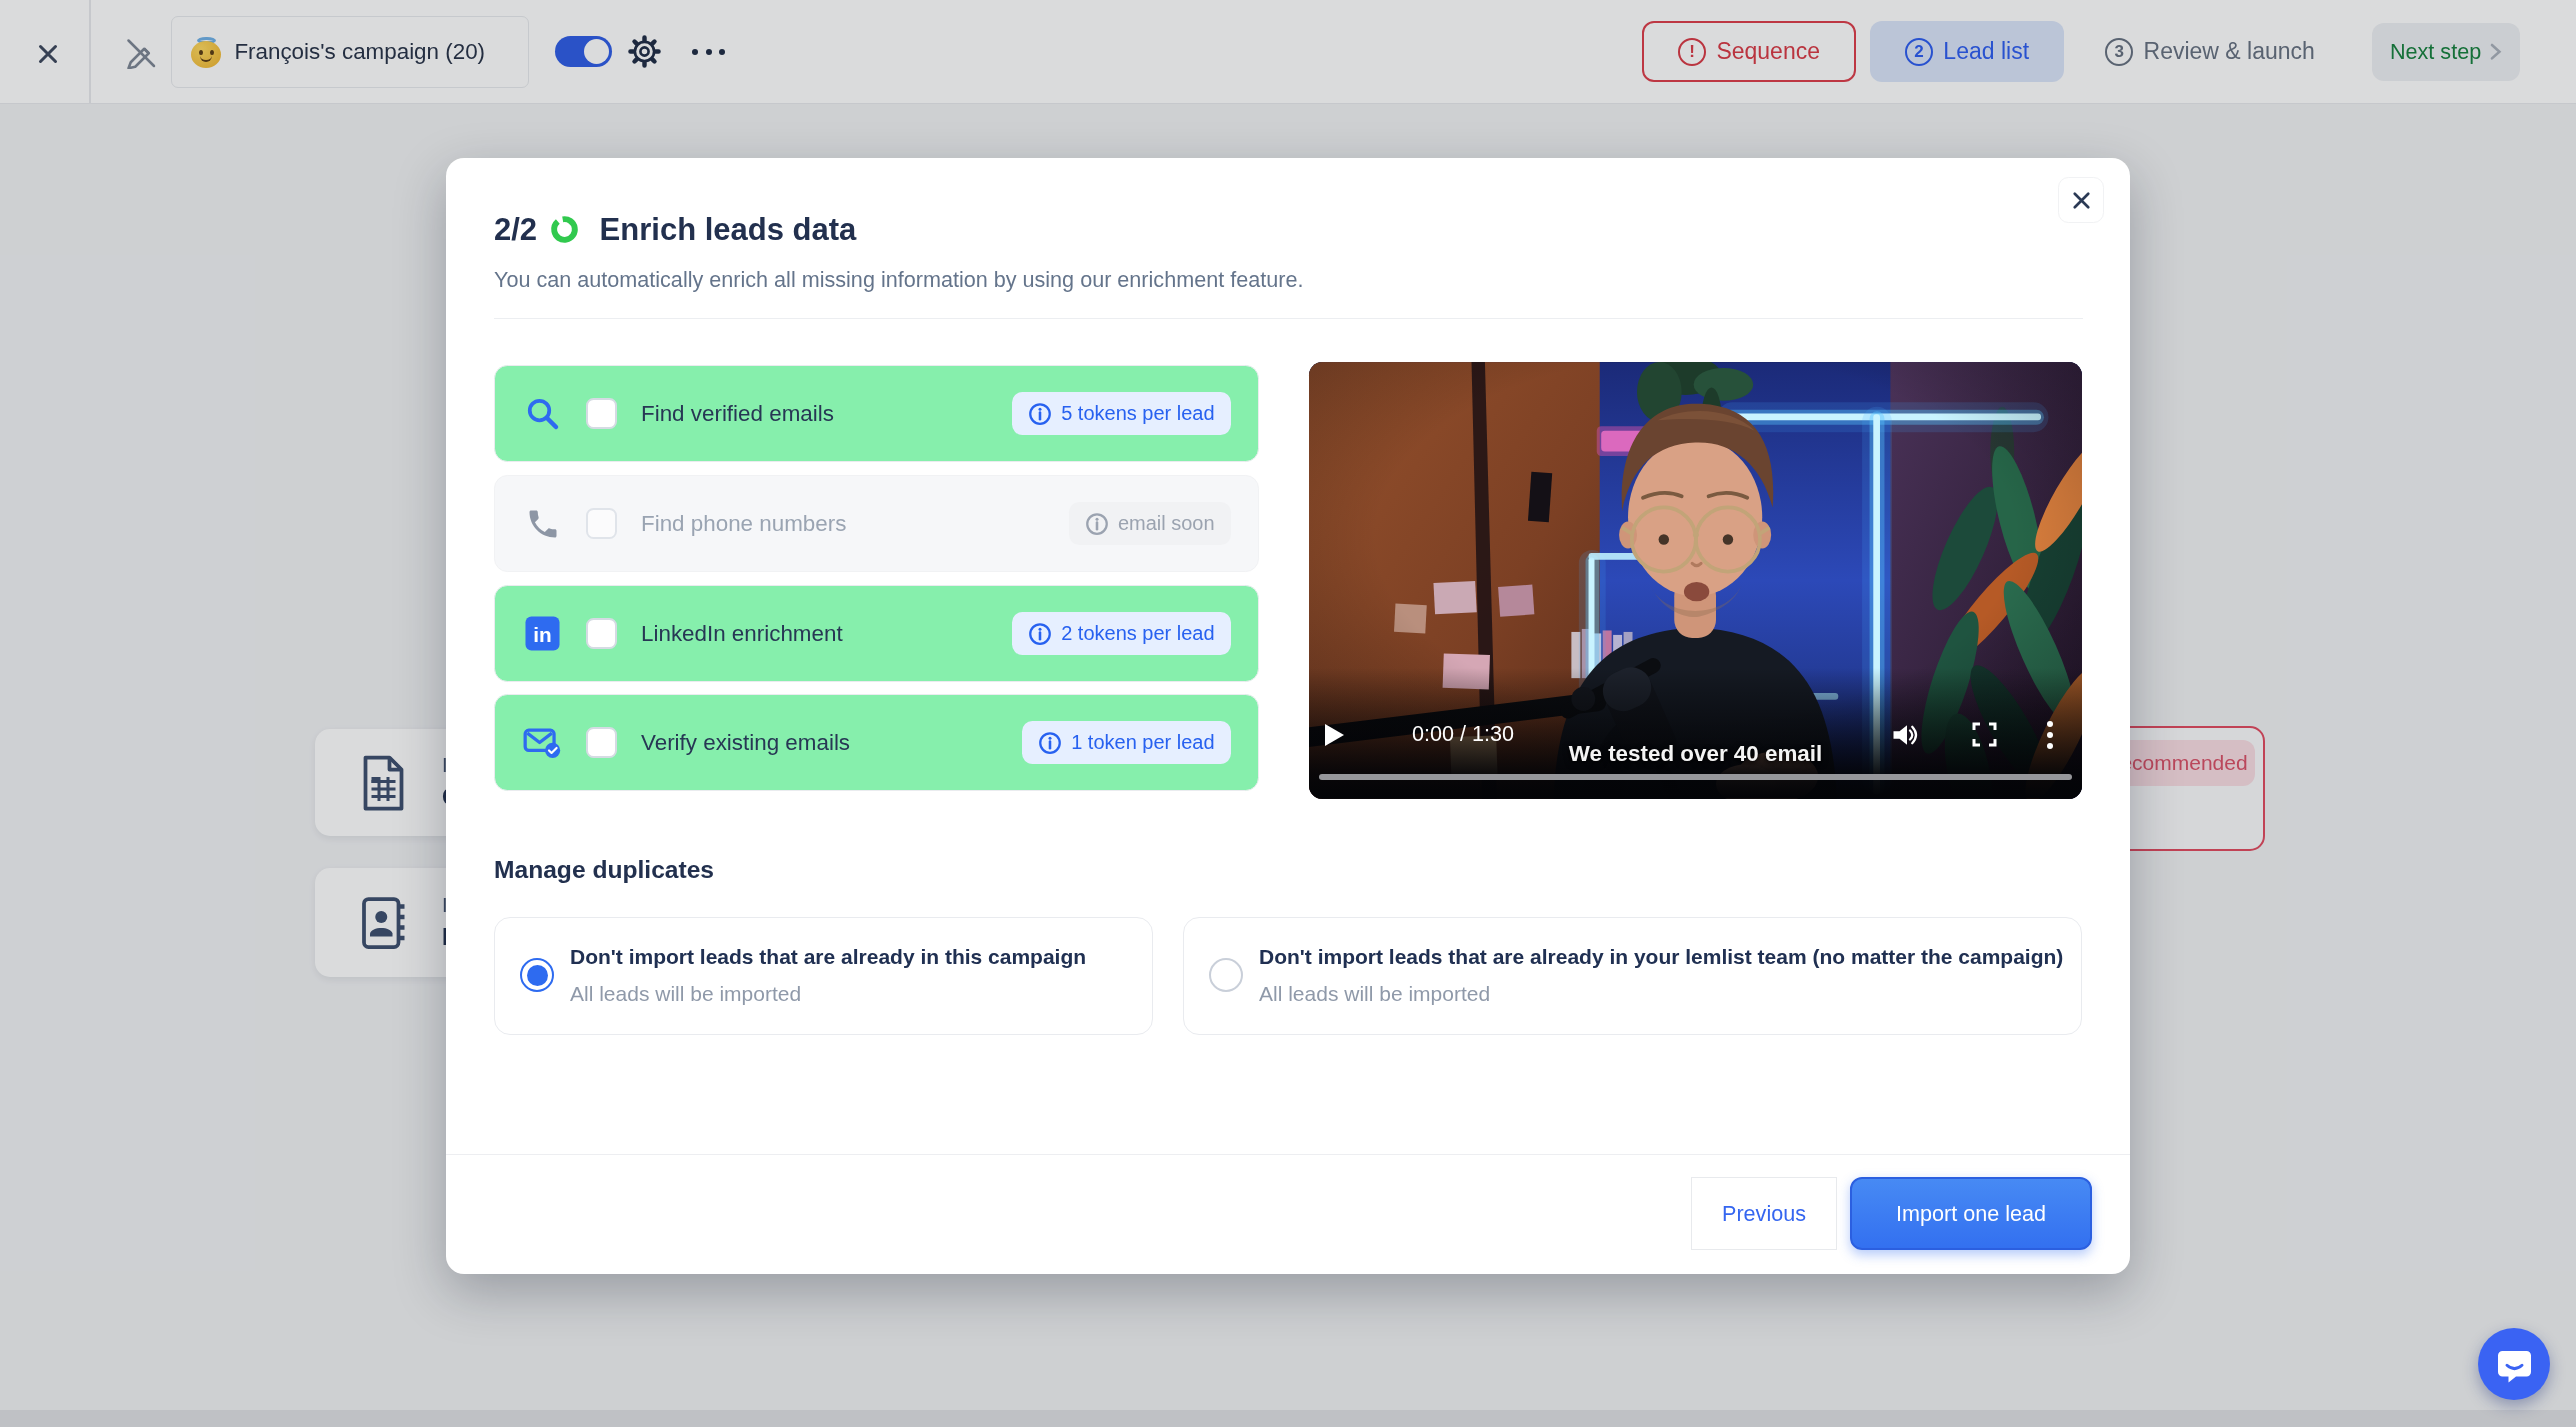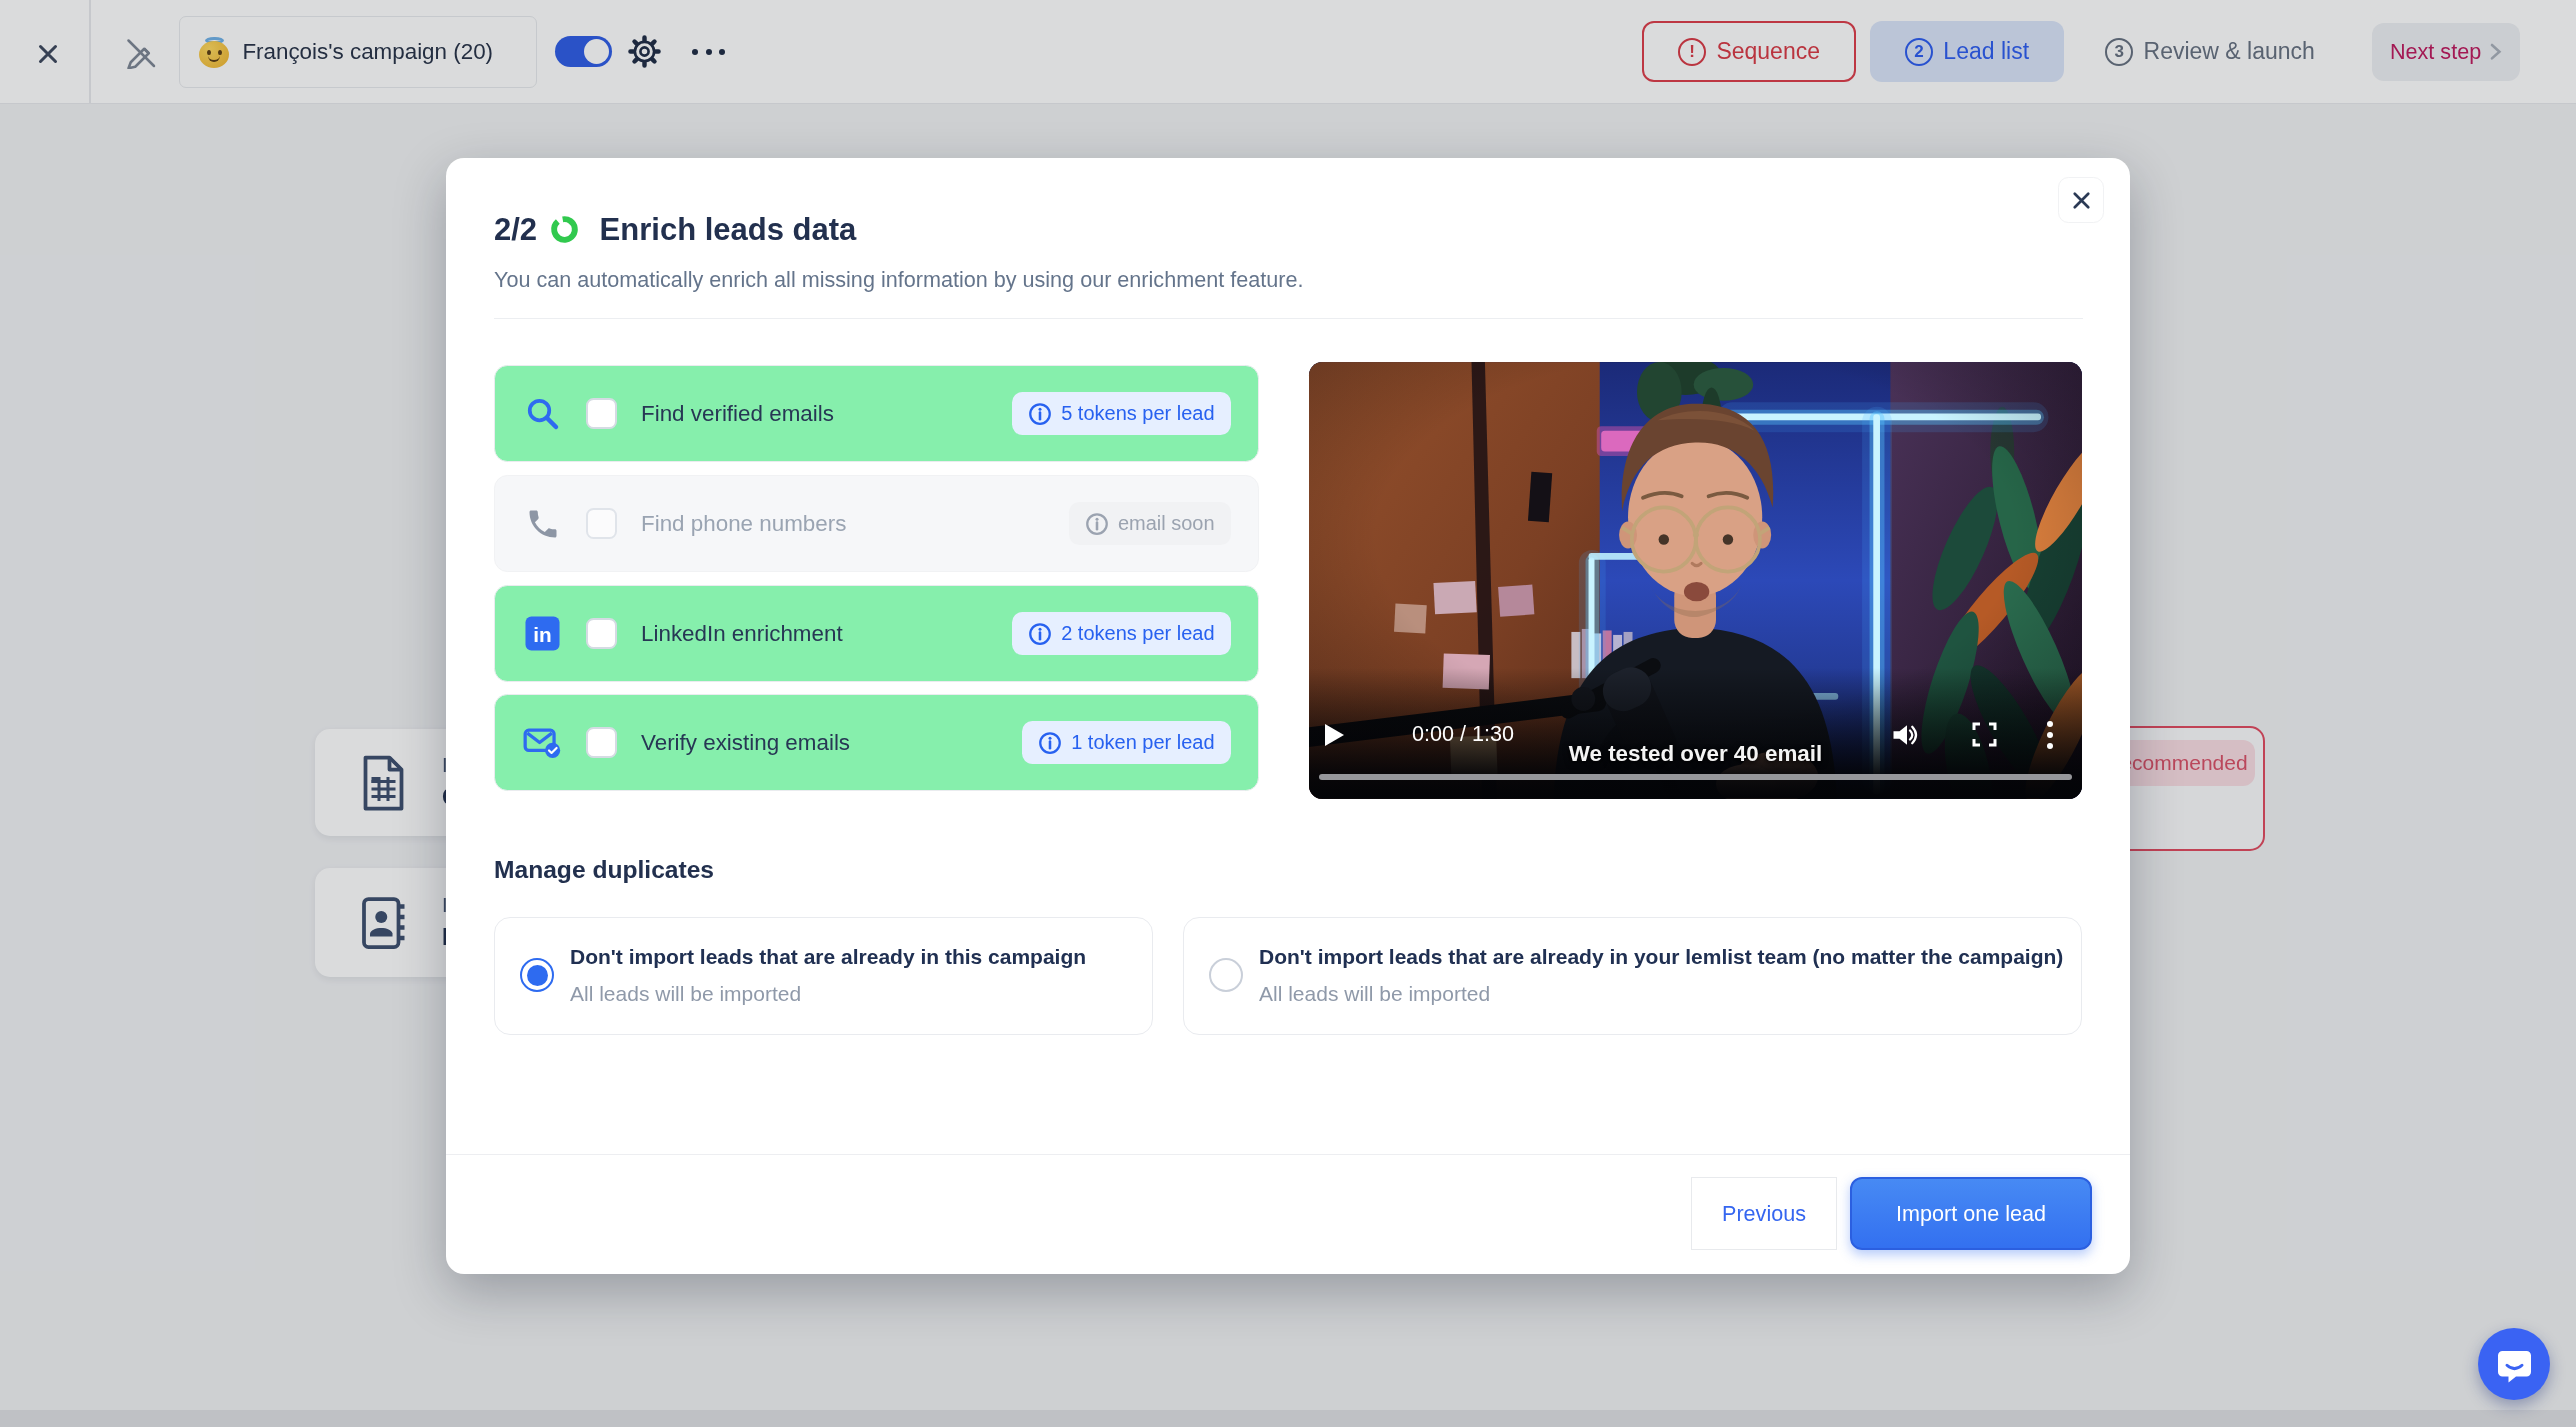--- a/index.html
+++ b/index.html
@@ -6,39 +6,39 @@
   html,body { width:2576px; height:1427px; overflow:hidden; }
   body { font-family:"Liberation Sans", sans-serif; background:#f1f2f4; position:relative; }
   .abs { position:absolute; }
 
   
   .app { position:absolute; inset:0; background:#f1f2f4; }
   .topbar { position:absolute; left:0; top:0; width:2576px; height:104px; background:#ffffff; border-bottom:1.5px solid #e7e9ec; }
   .tb-close { left:33px; top:39px; width:30px; height:30px; color:#3c475c; cursor:pointer; }
   .tb-divider { left:89px; top:0; width:1.5px; height:104px; background:#e7e9ec; }
   .tb-edit { left:124px; top:36px; width:33px; height:33px; }
-  .campaign-pill { left:179px; top:16.4px; width:358px; height:72px; border:1.5px solid #e8eaed; border-radius:7px; background:#fff; display:flex; align-items:center; padding:0 19.4px; gap:12px; }
+  .campaign-pill { left:171px; top:16.4px; width:358px; height:72px; border:1.5px solid #e8eaed; border-radius:7px; background:#fff; display:flex; align-items:center; padding:0 19.4px; gap:12px; }
   .campaign-name { font-size:22.4px; color:#273247; white-space:nowrap; }
   .emoji-face { width:31px; height:31px; position:relative; flex:0 0 auto; }
   .emoji-face .face { position:absolute; left:0; top:4.5px; width:30px; height:27px; border-radius:50%; background:radial-gradient(circle at 35% 30%, #ffd95e, #efb32c); }
   .emoji-face .halo { position:absolute; left:5.2px; top:0px; width:19.4px; height:7.5px; border-radius:50%; border:3px solid #6fb1e8; }
   .emoji-face .eye { position:absolute; top:13.4px; width:3.7px; height:5.2px; border-radius:50%; background:#5a3c12; }
   .emoji-face .smile { position:absolute; left:9px; top:19.4px; width:12px; height:6px; border-bottom:2.2px solid #5a3c12; border-radius:0 0 9px 9px; }
   .toggle { left:555px; top:36px; width:57px; height:31px; border-radius:16.4px; background:#2e5ce6; cursor:pointer; }
   .toggle .knob { position:absolute; right:3px; top:3px; width:25px; height:25px; border-radius:50%; background:#fff; }
   .tb-gear { left:626px; top:33px; width:37px; height:37px; cursor:pointer; }
   .tb-dots { left:692px; top:46px; width:48px; height:12px; display:flex; gap:7.5px; align-items:center; cursor:pointer; }
   .tb-dots i { width:6px; height:6px; border-radius:50%; background:#1e2b45; }
 
   .step-btn { top:21px; height:61px; border-radius:12px; display:flex; align-items:center; justify-content:center; gap:10.4px; font-size:23px; font-weight:500; cursor:pointer; }
   .step-circle { width:28px; height:28px; border:2.2px solid currentColor; border-radius:50%; display:flex; align-items:center; justify-content:center; font-size:17px; font-weight:600; }
   .btn-sequence { left:1642px; width:214px; border:2.2px solid #dd3c49; color:#d93844; background:transparent; }
   .btn-leadlist { left:1870px; width:194px; background:#dbe5fa; color:#2c5cf0; }
   .btn-review { left:2098px; width:224px; color:#667080; background:transparent; }
-  .btn-next { left:2372px; top:23px; width:148px; height:58px; border-radius:12px; background:#eef0f3; color:#be185d; font-size:21.6px; font-weight:500; display:flex; align-items:center; justify-content:center; gap:7.5px; cursor:default; }
+  .btn-next { left:2372px; top:23px; width:148px; height:58px; border-radius:12px; background:#eef0f3; color:#15803d; font-size:21.6px; font-weight:500; display:flex; align-items:center; justify-content:center; gap:7.5px; cursor:default; }
 
   .bg-card { left:315px; width:522px; background:#fff; border-radius:15px; box-shadow:0 2.2px 7.5px rgba(20,26,40,.07); display:flex; align-items:center; padding:0 0 0 40px; gap:30px; cursor:pointer; }
   .bg-card-1 { top:729px; height:107px; }
   .bg-card-2 { top:868px; height:109px; }
   .bg-card .txt .l1 { font-size:20px; color:#44536e; margin-bottom:7.5px; }
   .bg-card .txt .l2 { font-size:23px; color:#22304e; font-weight:700; }
   .reco-card { left:1850px; top:726px; width:415px; height:125px; border:2.2px solid #e2495f; border-radius:15px; background:#fbfbfc; cursor:pointer; }
   .reco-badge { position:absolute; left:261px; top:12px; width:142px; height:46px; background:#f9dde3; border-radius:12px; color:#d94f66; font-size:21px; display:flex; align-items:center; justify-content:center; }
 
   .bottom-strip { left:0; top:1410px; width:2576px; height:18px; background:#dfe1e4; }

